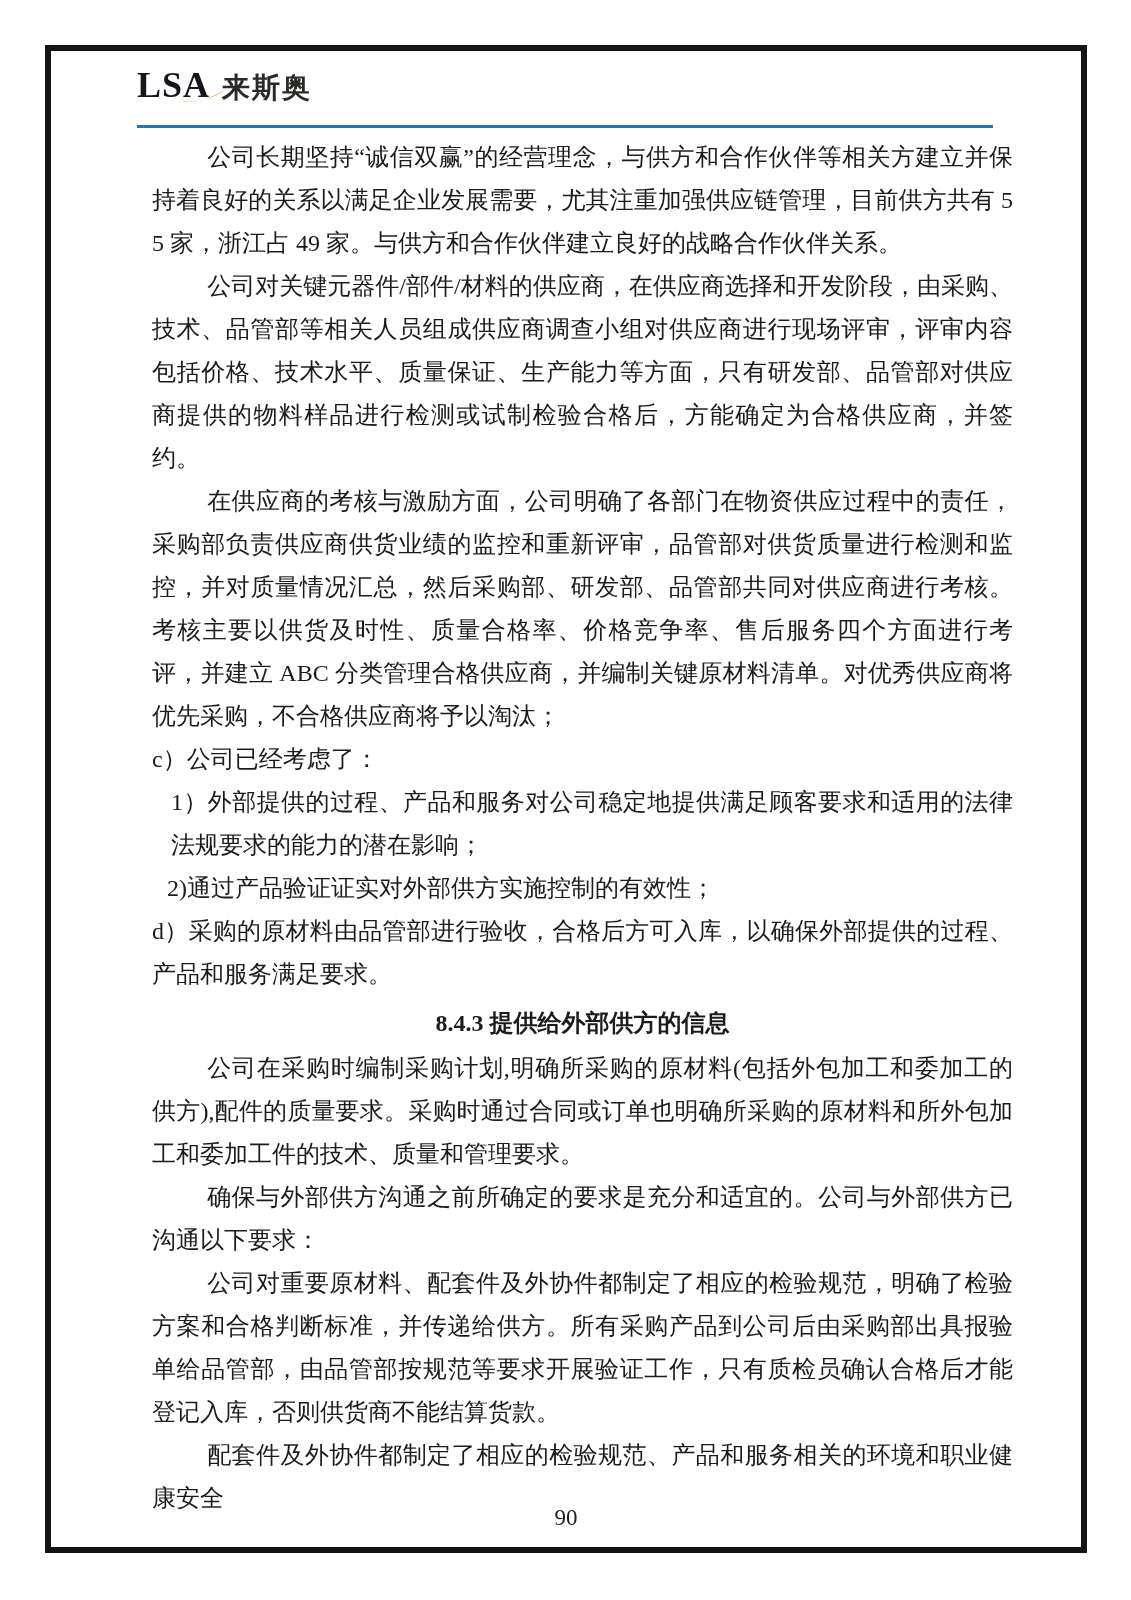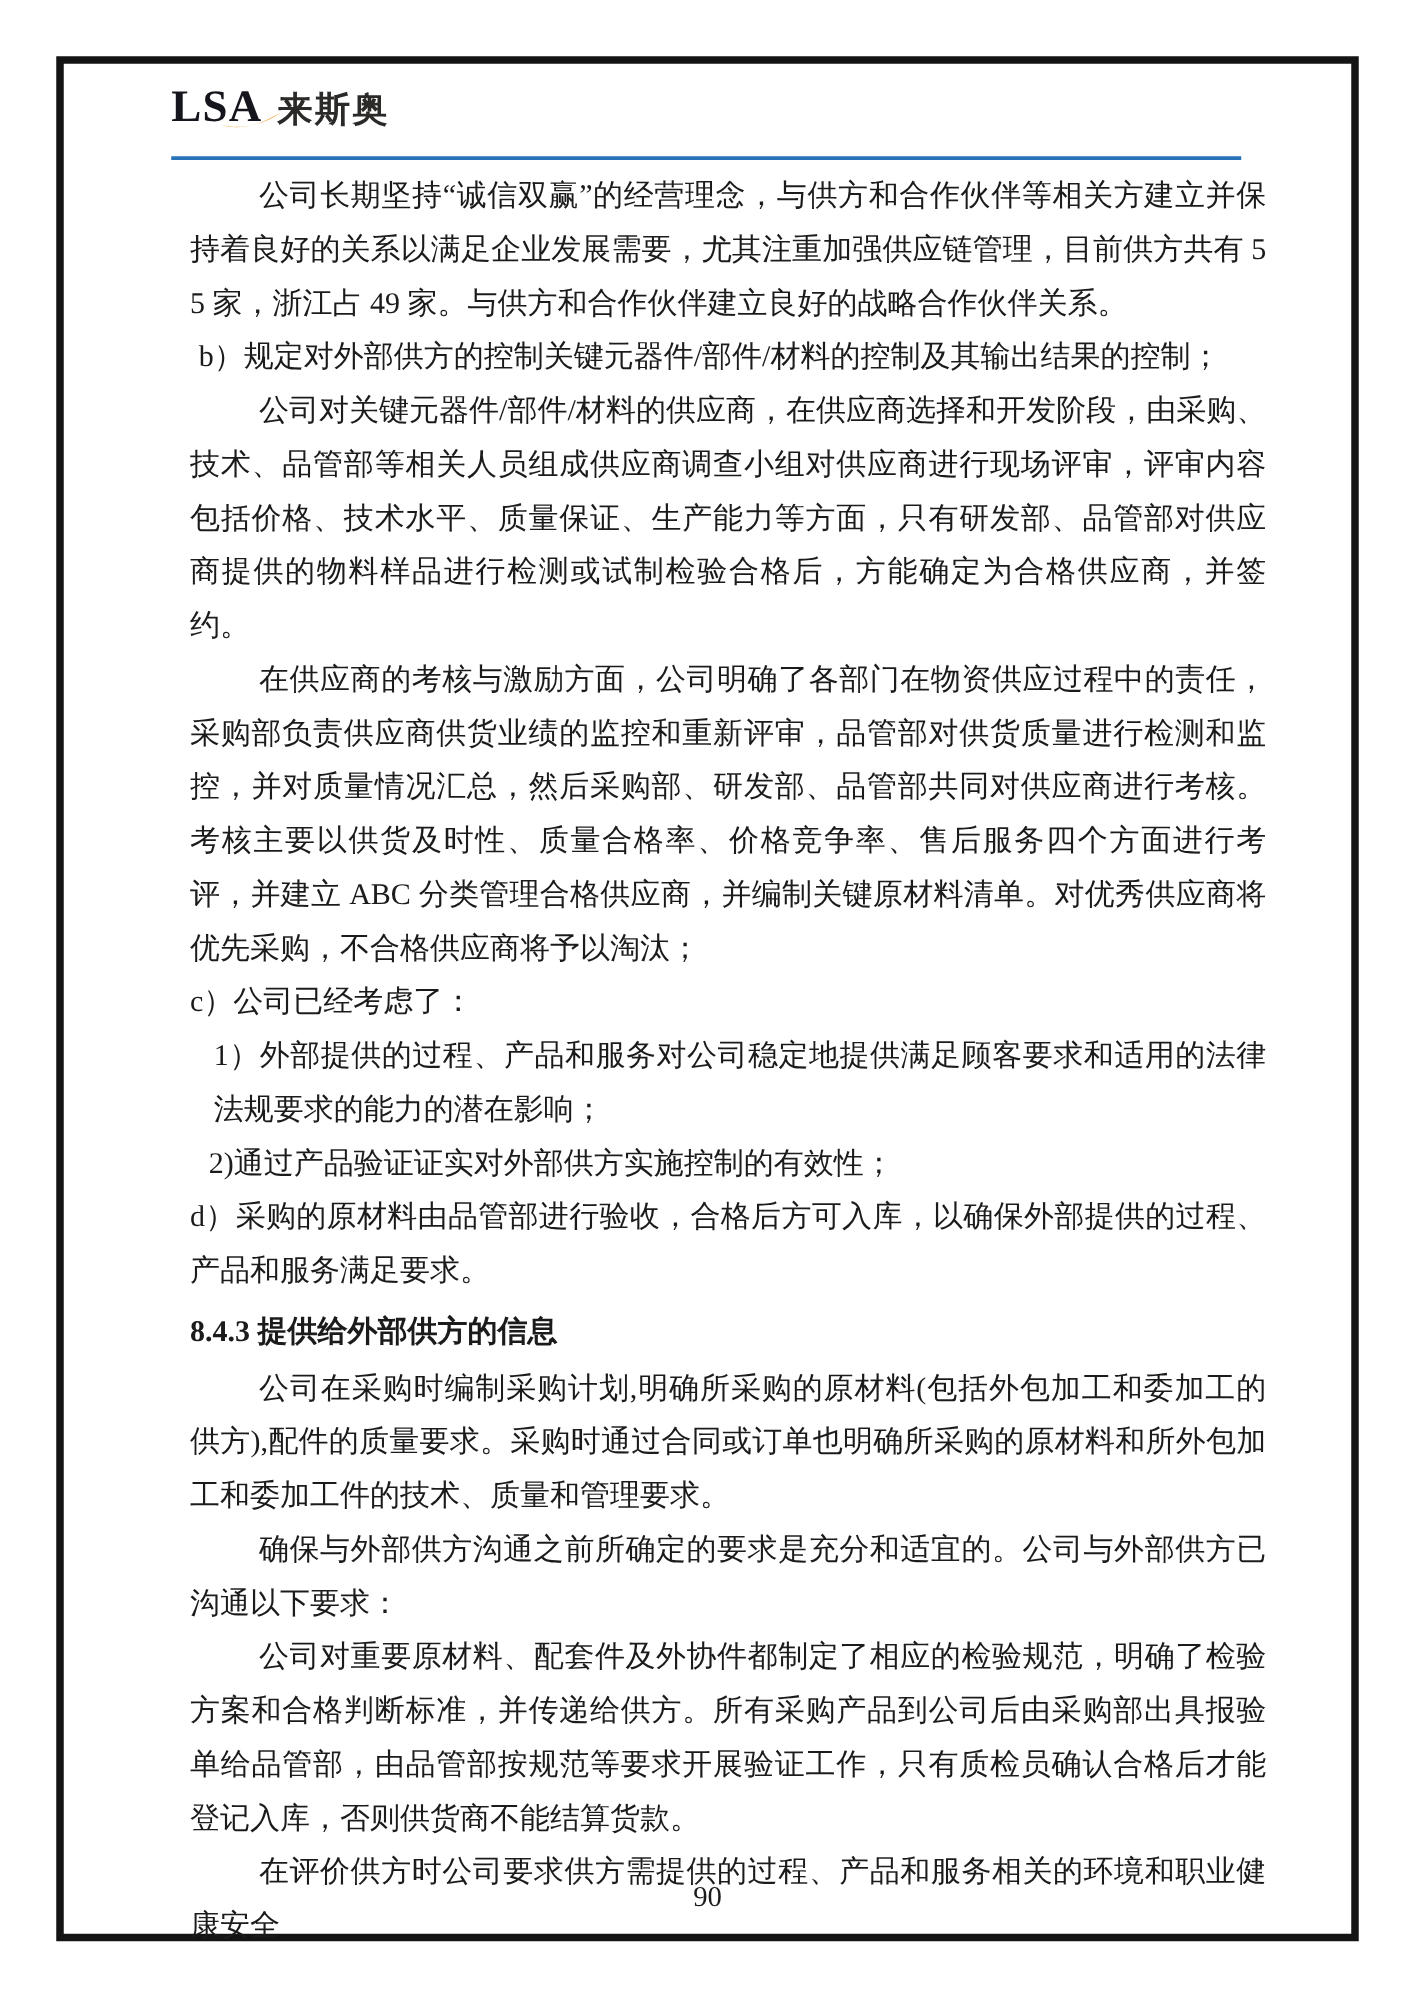--- a/index.html
+++ b/index.html
@@ -82,21 +82,21 @@
     color: #1b1b1b;
     word-break: break-all;
   }
   .indent  { text-indent: 2.3em; }
   .hang-b  { padding-left: 7px; }
   .sub-1   { padding-left: 19px; }
   .sub-2   { padding-left: 15px; }
   .heading {
     font-weight: 700;
     margin: 6px 0 2px 0;
-    text-align: left;
+    text-align: center;
   }
   
   .page-number {
     position: absolute;
     left: 0;
     bottom: 16px;
     width: 100%;
     text-align: center;
     font-size: 23px;
     color: #1b1b1b;
@@ -114,29 +114,28 @@
         <path id="swoosh-path" d="M0 10 C 11 13.5 25 12 39 4.5 L 48 0 C 34 10 15 13.8 0 10 Z" fill="#efa23a"></path>
       </svg>
       <span class="logo-name">来斯奥</span>
     </div>
   </div>
 
   <div class="header-rule" style="background: rgb(38, 115, 184);"></div>
 
   <div class="doc-body">
       <p class="para indent">公司长期坚持“诚信双赢”的经营理念，与供方和合作伙伴等相关方建立并保持着良好的关系以满足企业发展需要，尤其注重加强供应链管理，目前供方共有 55 家，浙江占 49 家。与供方和合作伙伴建立良好的战略合作伙伴关系。</p>
-      <p class="para hang-b">b）规定对外部供方的控制关键元器件/部件/材料的控制及其输出结果的控制；</p>
       <p class="para indent">公司对关键元器件/部件/材料的供应商，在供应商选择和开发阶段，由采购、技术、品管部等相关人员组成供应商调查小组对供应商进行现场评审，评审内容包括价格、技术水平、质量保证、生产能力等方面，只有研发部、品管部对供应商提供的物料样品进行检测或试制检验合格后，方能确定为合格供应商，并签约。</p>
       <p class="para indent">在供应商的考核与激励方面，公司明确了各部门在物资供应过程中的责任，采购部负责供应商供货业绩的监控和重新评审，品管部对供货质量进行检测和监控，并对质量情况汇总，然后采购部、研发部、品管部共同对供应商进行考核。考核主要以供货及时性、质量合格率、价格竞争率、售后服务四个方面进行考评，并建立 ABC 分类管理合格供应商，并编制关键原材料清单。对优秀供应商将优先采购，不合格供应商将予以淘汰；</p>
       <p class="para">c）公司已经考虑了：</p>
       <p class="para sub-1">1）外部提供的过程、产品和服务对公司稳定地提供满足顾客要求和适用的法律法规要求的能力的潜在影响；</p>
       <p class="para sub-2">2)通过产品验证证实对外部供方实施控制的有效性；</p>
       <p class="para">d）采购的原材料由品管部进行验收，合格后方可入库，以确保外部提供的过程、产品和服务满足要求。</p>
       <p class="heading">8.4.3 提供给外部供方的信息</p>
       <p class="para indent">公司在采购时编制采购计划,明确所采购的原材料(包括外包加工和委加工的供方),配件的质量要求。采购时通过合同或订单也明确所采购的原材料和所外包加工和委加工件的技术、质量和管理要求。</p>
       <p class="para indent">确保与外部供方沟通之前所确定的要求是充分和适宜的。公司与外部供方已沟通以下要求：</p>
       <p class="para indent">公司对重要原材料、配套件及外协件都制定了相应的检验规范，明确了检验方案和合格判断标准，并传递给供方。所有采购产品到公司后由采购部出具报验单给品管部，由品管部按规范等要求开展验证工作，只有质检员确认合格后才能登记入库，否则供货商不能结算货款。</p>
-      <p class="para indent">在评价供方时公司要求供方需提供的过程、产品和服务相关的环境和职业健康安全</p>
+      <p class="para indent">配套件及外协件都制定了相应的检验规范、产品和服务相关的环境和职业健康安全</p>
     </div>
 
   <div class="page-number">90</div>
 
 </div>
 
 </body></html>

